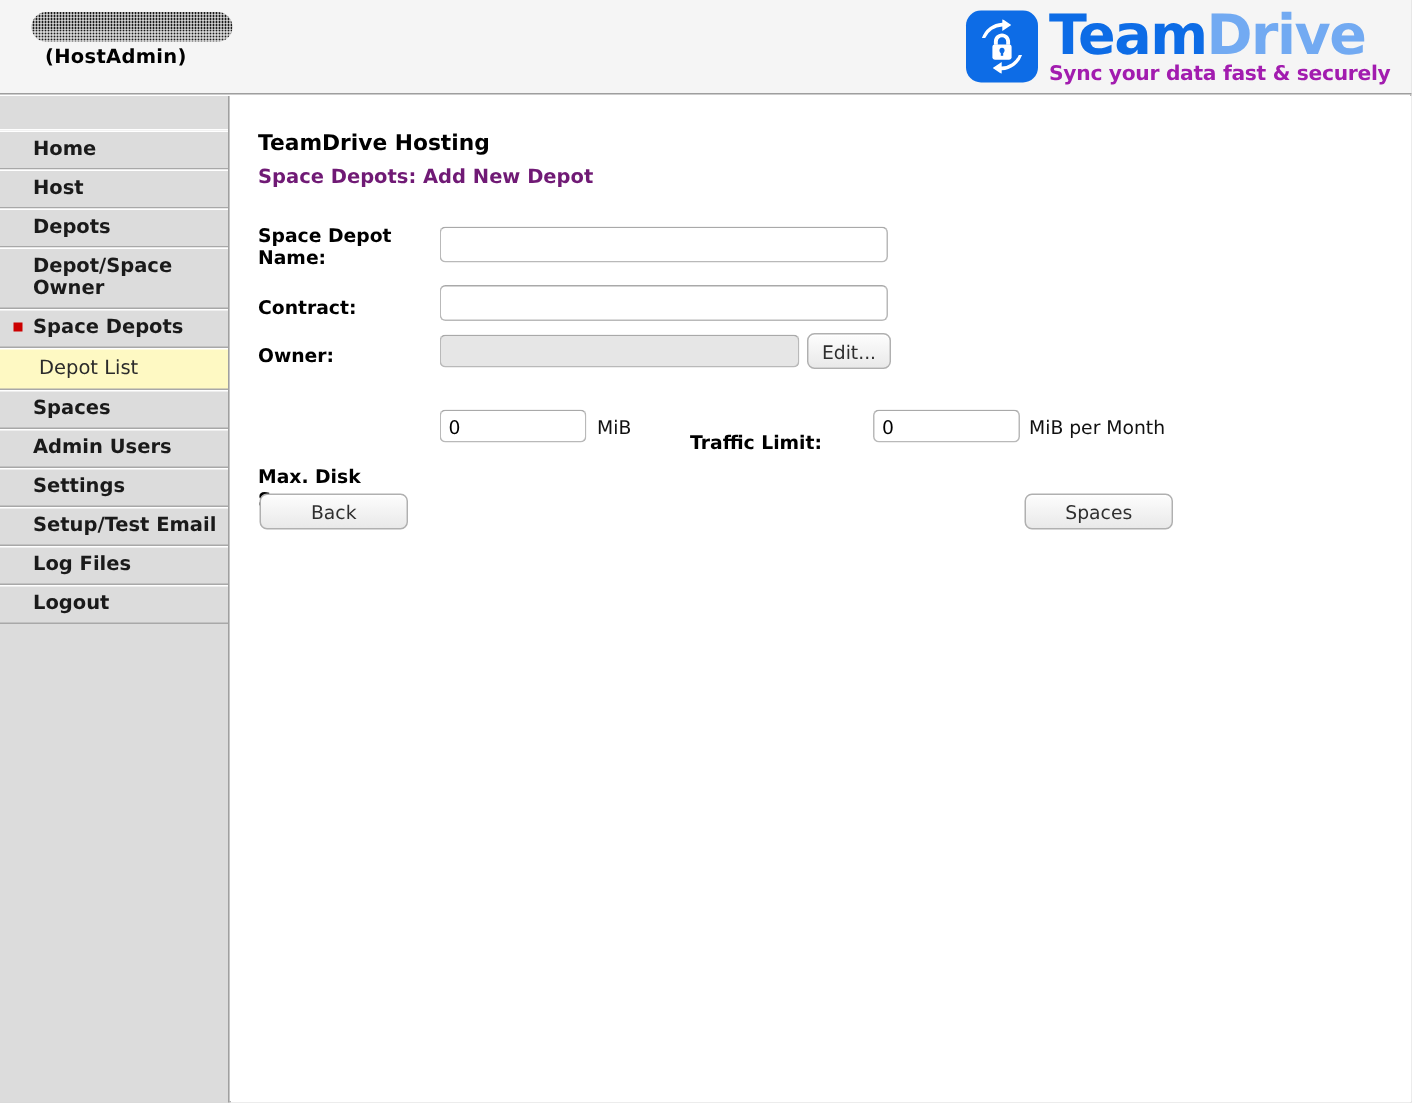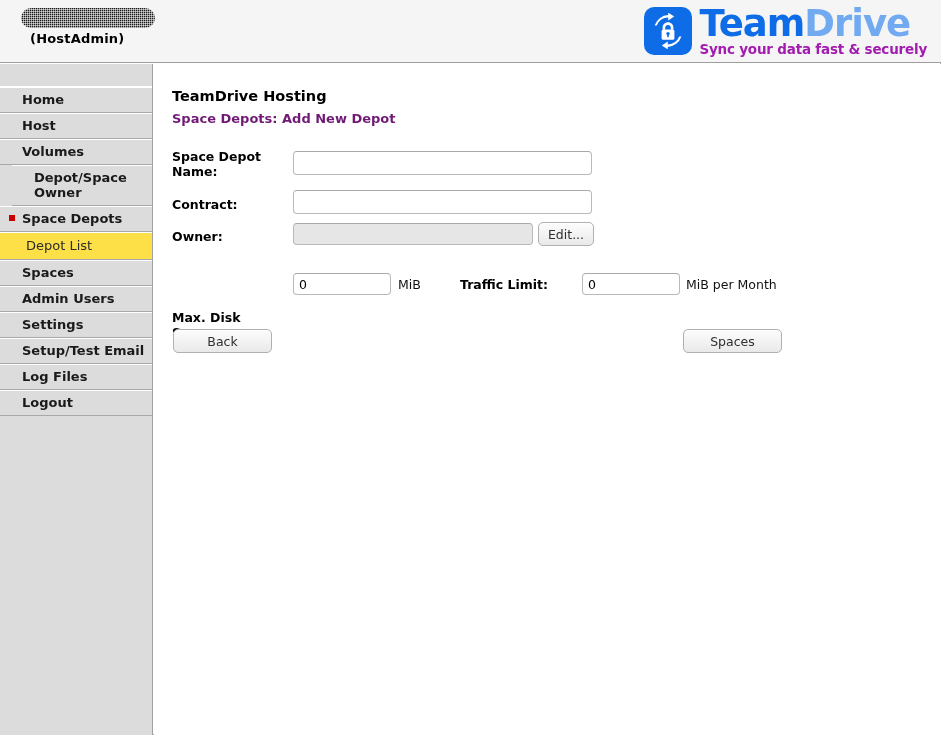--- a/index.html
+++ b/index.html
@@ -125,37 +125,37 @@
     font-size: 13px;
     font-weight: bold;
     color: #1a1a1a;
     border-top: 1px solid #ffffff;
     border-bottom: 1px solid #a8a8a8;
     background: #dcdcdc;
     line-height: 15px;
     box-sizing: border-box;
   }
   .nav-item.sub {
-    background: #fde047;
+    background: #fef9c3;
     font-weight: normal;
     font-size: 13px;
     color: #2b2b2b;
     padding-left: 26px;
     padding-top: 5px;
     padding-bottom: 6px;
   }
   .nav-bullet {
     position: absolute;
     left: 9px;
     top: 8px;
     width: 6px;
     height: 6px;
     background: #cc0000;
   }
-  .nav-item.multiline { padding-left: 22px; margin-left: 12px; }
+  .nav-item.multiline { padding-left: 22px; }
   .nav-item.multiline .nav-label { display: block; }
 
   
   .content {
     position: absolute;
     left: 154px;
     top: 64px;
     width: 787px;
     height: 671px;
     background: #ffffff;
@@ -263,21 +263,21 @@
   <div class="sidebar">
     <div class="sidebar-top-strip"></div>
 
     <div class="nav-item">
       <span class="nav-label">Home</span>
     </div>
     <div class="nav-item">
       <span class="nav-label">Host</span>
     </div>
     <div class="nav-item">
-      <span class="nav-label">Volumes</span>
+      <span class="nav-label">Depots</span>
     </div>
     <div class="nav-item multiline">
       <span class="nav-label">Depot/Space Owner</span>
     </div>
     <div class="nav-item">
       <span class="nav-bullet"></span>
       <span class="nav-label">Space Depots</span>
     </div>
     <div class="nav-item sub">
       <span class="nav-label">Depot List</span>
@@ -314,21 +314,21 @@
     <input class="text-input" type="text" style="left: 139px; top: 126px; width: 299px; height: 24px;" value="">
 
     <div class="field-label" style="left:18px; top:165px; width:110px;">Owner:</div>
     <input class="text-input disabled" type="text" disabled="" style="left: 139px; top: 159px; width: 240px; height: 22px;" value="">
     <button class="btn btn-edit" style="left:384px; top:158px; width:56px; height:24px;">Edit...</button>
 
     <div class="field-label" style="left:18px; top:206px; width:110px;margin-top:40px;">Max. Disk Space:</div>
     <input class="text-input" type="text" style="left: 139px; top: 209px; width: 98px; height: 22px;" value="0">
     <div class="unit" style="left:244px; top:213px;">MiB</div>
 
-    <div class="field-label" style="left:306px; top:213px; width:150px;">Traffic Limit:</div>
+    <div class="field-label" style="left:306px; top:223px; width:150px;">Traffic Limit:</div>
     <input class="text-input" type="text" style="left: 428px; top: 209px; width: 98px; height: 22px;" value="0">
     <div class="unit" style="left:532px; top:213px;">MiB per Month</div>
 
     <button class="btn" style="left:19px; top:265px; width:99px; height:24px;">Back</button>
     <button class="btn" style="left:529px; top:265px; width:99px; height:24px;">Spaces</button>
 
   </div>
 </div>
 
 </body></html>

